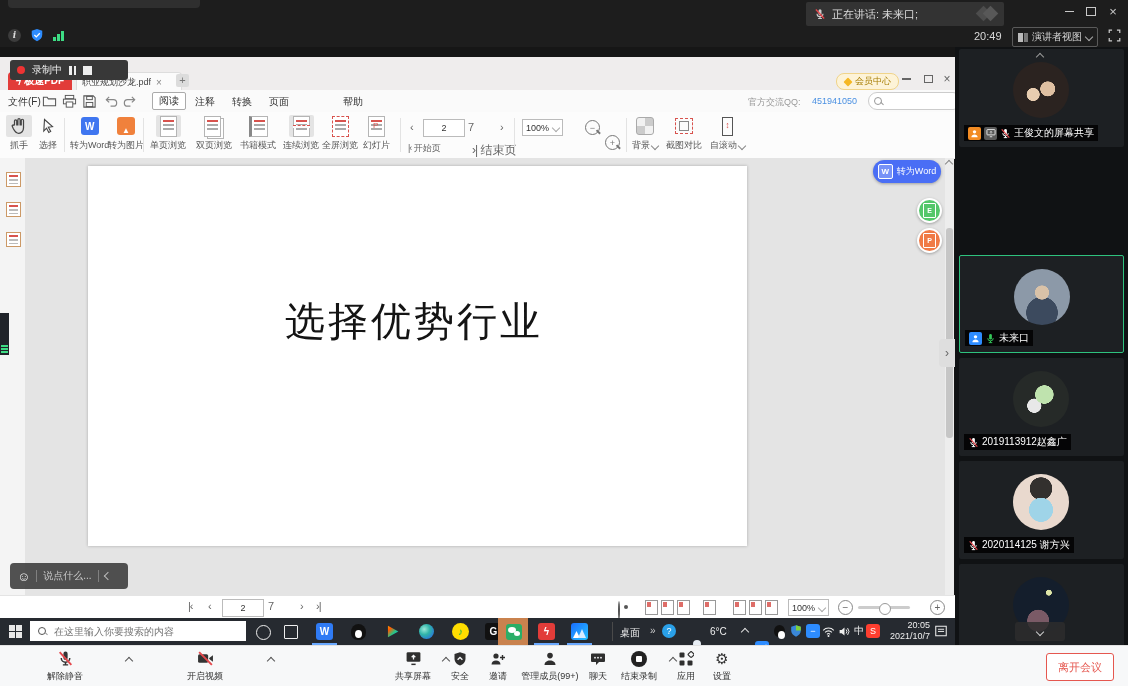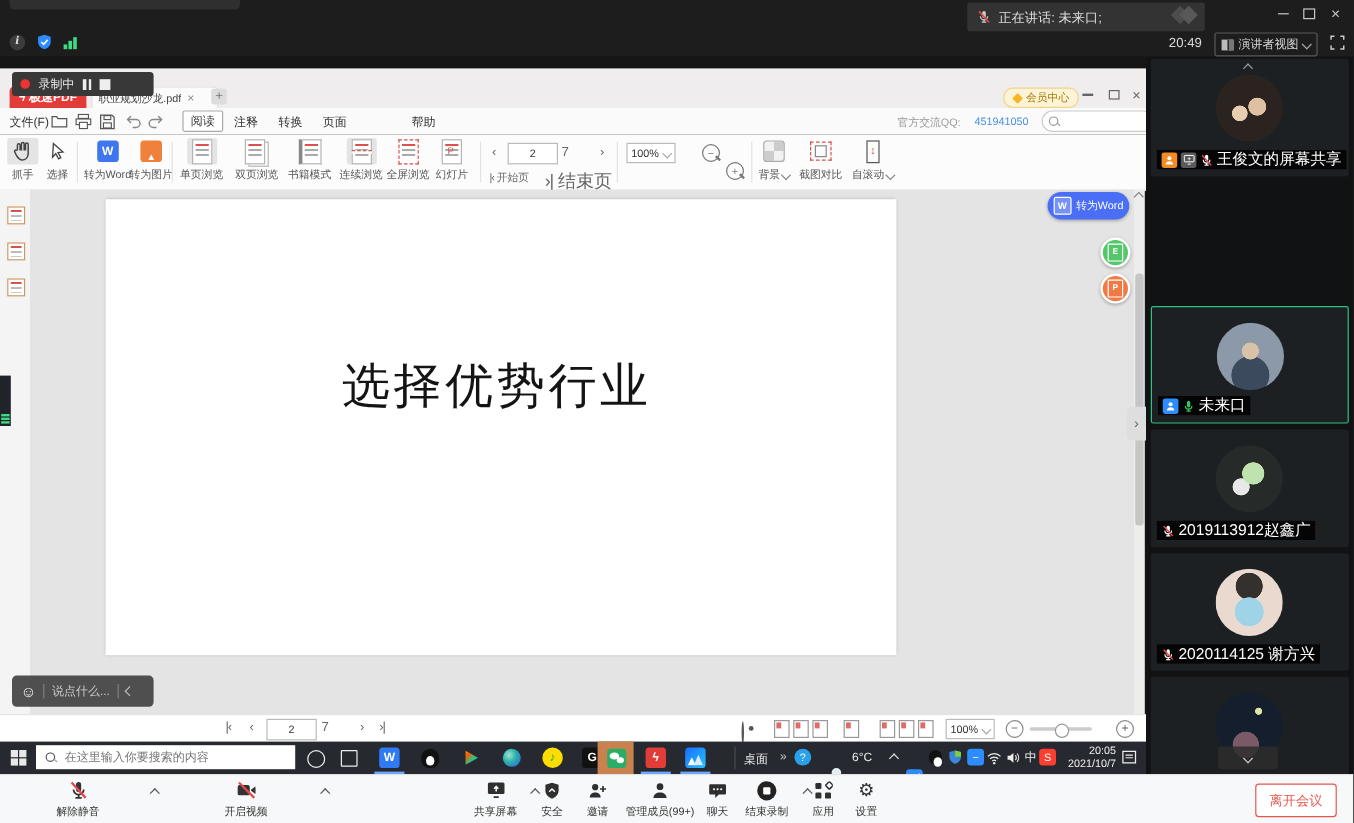--- a/index.html
+++ b/index.html
@@ -159,21 +159,21 @@
   .tile{position:absolute;left:4px;width:165px;height:98px;background:#1d2023;border-radius:2px;box-sizing:border-box;overflow:hidden;}
   .tile.speaking{border:1px solid #2ec27e;}
   .avatar{position:absolute;left:54px;top:13px;width:56px;height:56px;border-radius:50%;}
   .av1{background:radial-gradient(circle at 36% 58%,#e8cdb0 0 13%,transparent 14%),radial-gradient(circle at 62% 48%,#dfc0a2 0 16%,transparent 17%),#2b2320;}
   .av2{background:radial-gradient(circle at 50% 64%,#f2f2f2 0 30%,transparent 31%),radial-gradient(circle at 50% 40%,#3a3f46 0 14%,transparent 15%),#54778f;}
   .av3{background:radial-gradient(circle at 50% 42%,#d9c2a8 0 16%,transparent 17%),radial-gradient(circle at 50% 78%,#3c4a5e 0 30%,transparent 31%),#8c99a8;}
   .av4{background:radial-gradient(circle at 56% 42%,#bfe3ae 0 20%,transparent 21%),radial-gradient(circle at 38% 62%,#e8e8e8 0 14%,transparent 15%),#262a28;}
   .av5{background:radial-gradient(circle at 50% 64%,#9fd4e8 0 26%,transparent 27%),radial-gradient(circle at 50% 26%,#33302e 0 22%,transparent 23%),#e9d9ce;}
   .av6{background:radial-gradient(circle at 64% 28%,#dfe6a8 0 5%,transparent 6%),radial-gradient(circle at 45% 78%,#7a5a66 0 20%,transparent 21%),#141e2c;}
   .namelab{position:absolute;left:5px;bottom:6px;height:16px;background:rgba(0,0,0,.82);display:flex;align-items:center;gap:3px;padding:0 4px;max-width:150px;}
-  .namelab .nm{color:#fff;font-size:13px;white-space:nowrap;overflow:hidden;}
+  .namelab .nm{color:#fff;font-size:10px;white-space:nowrap;overflow:hidden;}
   .pbadge{width:13px;height:13px;border-radius:2px;display:flex;align-items:center;justify-content:center;flex:none;}
   .pbadge.orange{background:#f28b23;}
   .pbadge.blue{background:#2d8cff;}
   .sharebadge{width:13px;height:13px;border-radius:2px;background:#5a5a5a;display:flex;align-items:center;justify-content:center;flex:none;}
   .morechip{position:absolute;left:60px;top:575px;width:50px;height:19px;background:rgba(45,45,45,.85);border-radius:3px;display:flex;align-items:center;justify-content:center;}
 </style>
 </head>
 <body>
 
 <svg width="0" height="0" style="position:absolute">
@@ -461,21 +461,21 @@
             <span class="pv slide"></span>
           </span>
         <span>幻灯片</span>
       </div>
       <span class="vsep" style="left:400px"></span>
       <span class="navg g-prev" style="left:410px;top:9px"></span>
       <input class="pginput abs" style="left: 423px; top: 7px;" value="2">
       <span class="navg" style="left:468px;top:9px">7</span>
       <span class="navg g-next" style="left:500px;top:9px"></span>
       <span class="navg" style="left:408px;top:30px;font-size:9px"><span class="g-first"></span> <span>开始页</span></span>
-      <span class="navg" style="left:454px;top:30px;font-size:15px"><span class="g-last"></span> <span>结束页</span></span>
+      <span class="navg" style="left:472px;top:30px;font-size:12px"><span class="g-last"></span> <span>结束页</span></span>
       <span class="vsep" style="left:514px"></span>
       <div class="zsel abs" style="left:522px;top:7px">
         <span>100%</span>
           <span class="chv down"></span>
       </div>
       <span class="magbtn abs" style="left:585px;top:8px">−</span>
       <span class="magbtn abs" style="left:605px;top:8px">+</span>
       <span class="abs mdoc" style="left:522px;top:29px"></span>
       <span class="abs mdoc" style="left:539px;top:29px"></span>
       <span class="abs mdoc" style="left:556px;top:29px"></span>

